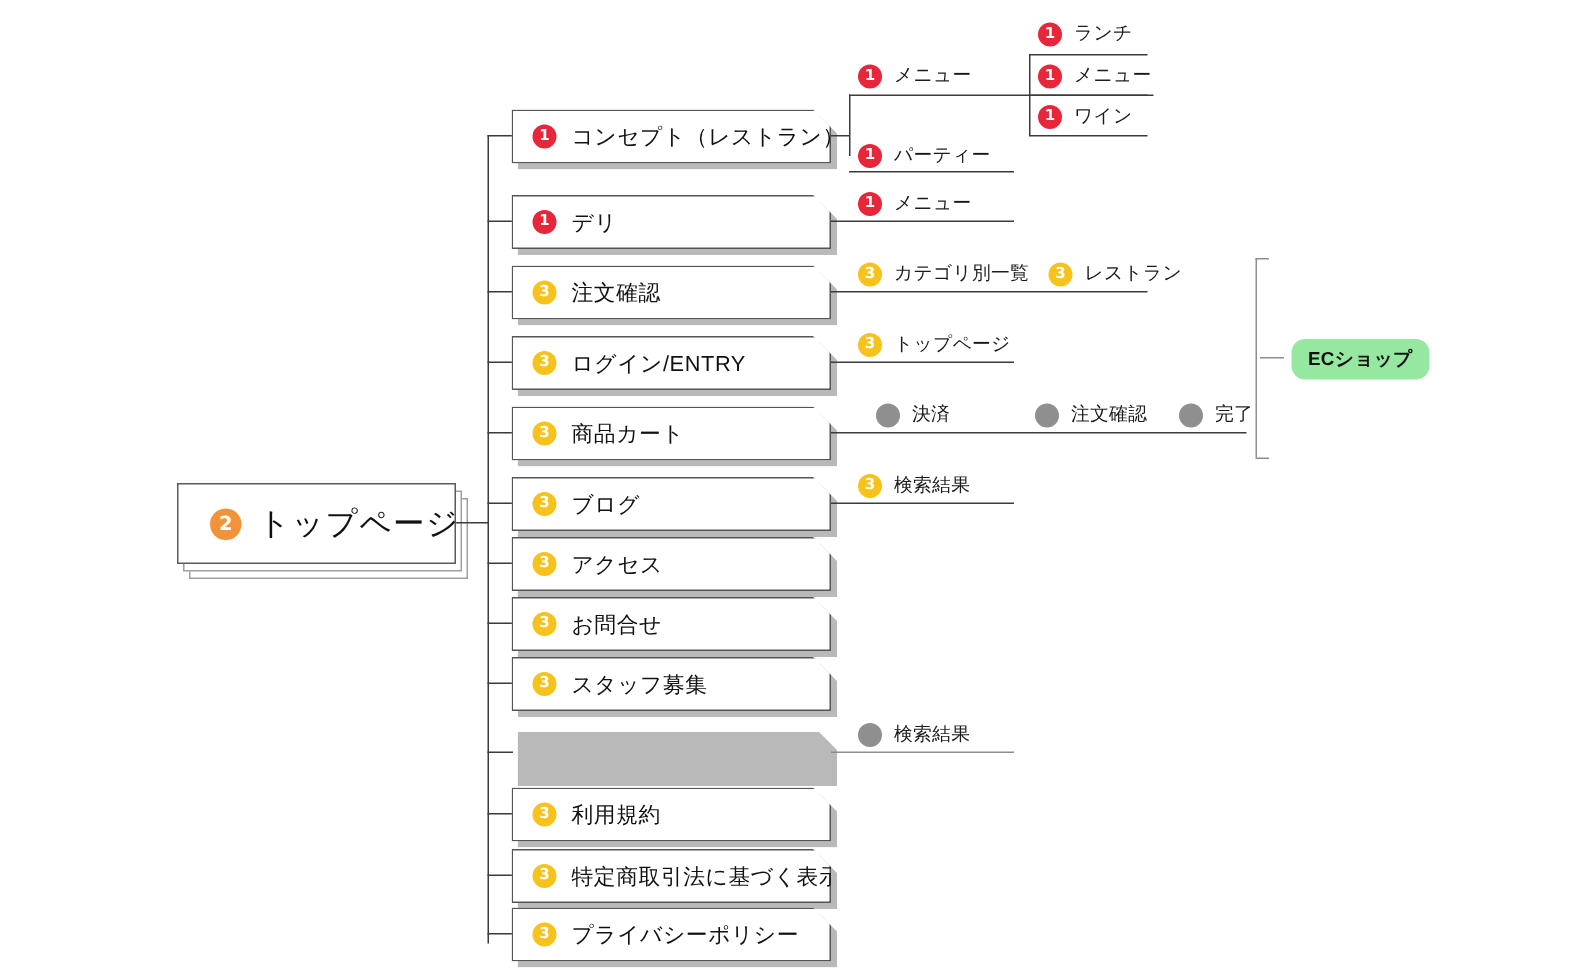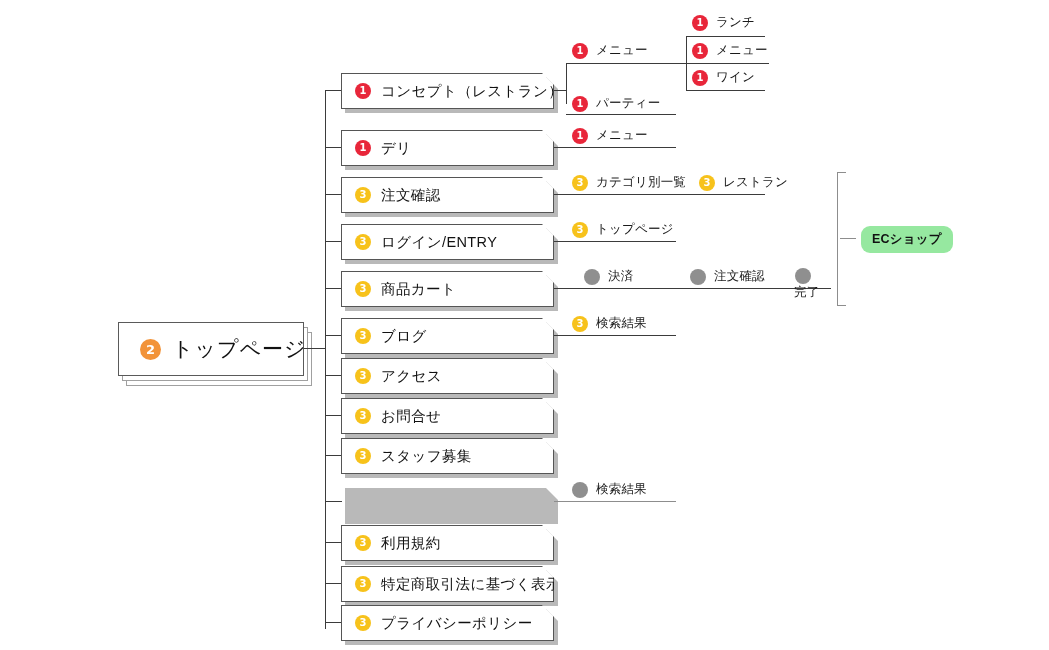--- a/index.html
+++ b/index.html
@@ -237,21 +237,21 @@
   <div class="hline" style="left:554px;top:288px;width:12px;"></div>
   <div class="hline" style="left:566px;top:288px;width:265px;"></div>
   <div class="leaf" style="left:572px;top:268px;margin-left:12px;">
     <span class="badge grey"></span>
     <span class="leaf-label">決済</span>
   </div>
   <div class="leaf" style="left:690px;top:268px;">
     <span class="badge grey"></span>
     <span class="leaf-label">注文確認</span>
   </div>
-  <div class="leaf" style="left:786px;top:268px;flex-direction:column;">
+  <div class="leaf" style="left:786px;top:268px;">
     <span class="badge grey"></span>
     <span class="leaf-label">完了</span>
   </div>
 
   <div class="vline grey" style="left:837px;top:172px;height:133px;"></div>
   <div class="hline grey" style="left:837px;top:172px;width:9px;"></div>
   <div class="hline grey" style="left:837px;top:305px;width:9px;"></div>
   <div class="hline grey" style="left:840px;top:238px;width:16px;"></div>
   <div class="ecpill" style="left:861px;top:226px;">ECショップ</div>
 

